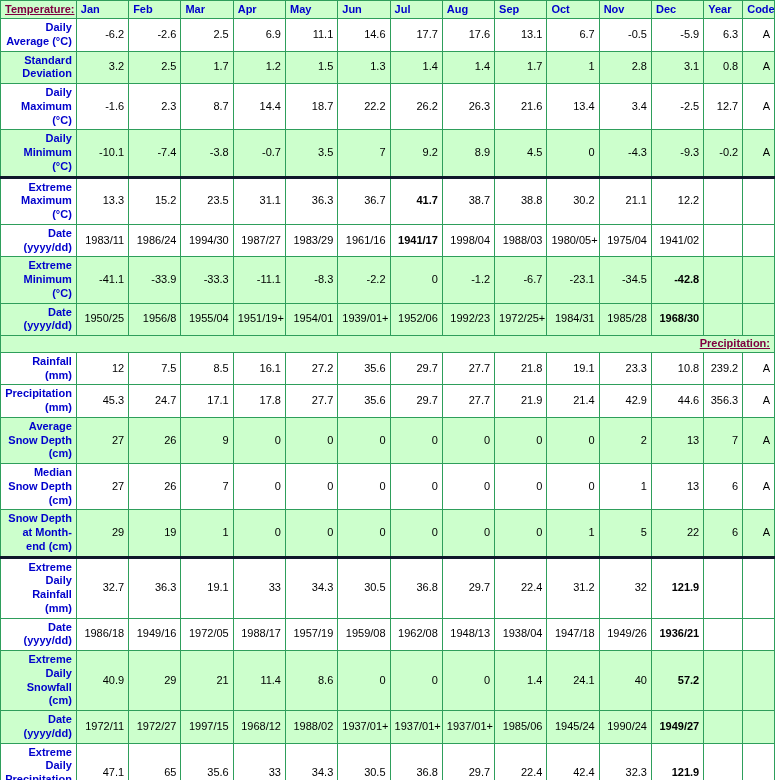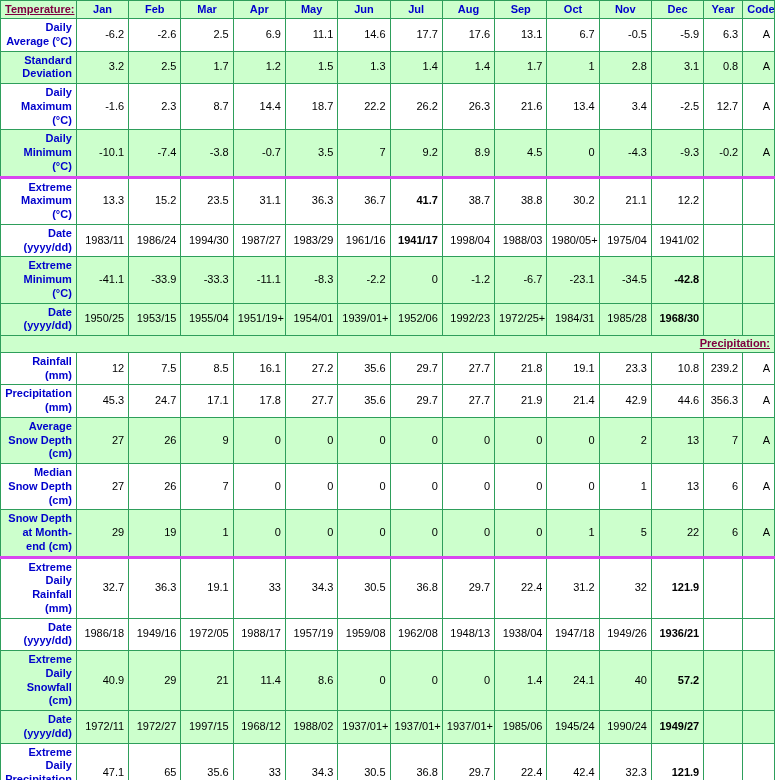--- a/index.html
+++ b/index.html
@@ -31,21 +31,21 @@
   }
   
   col.c-label { width: 74px; }
   col.c-mon   { width: 51px; }
   col.c-year  { width: 38px; }
   col.c-code  { width: 31px; }
 
   
   tr.header-row td {
     background: #ccffcc;
-    text-align: center;
+    text-align: left;
     font-weight: bold;
     color: #0000cc;
     height: 18px;
     padding-top: 1px;
     padding-bottom: 1px;
   }
   tr.header-row td.section-title {
     text-align: left;
     color: #800040;
     text-decoration: underline;
@@ -79,21 +79,21 @@
     padding-right: 5px;
   }
   td.val.bold { font-weight: bold; }
   td.code { text-align: right; padding-right: 5px; }
 
   tr.shade td { background: #ccffcc; }
   tr.plain td { background: #ffffff; }
   tr.plain td.rowlabel { background: #ffffff; }
 
   
-  tr.sep-top td { border-top: 3px solid #d946ef; }
+  tr.sep-top td { border-top: 3px solid #0f172a; }
 </style>
 </head>
 <body>
 
 <table class="climate">
   <colgroup>
     <col class="c-label">
     <col class="c-mon">
       <col class="c-mon">
       <col class="c-mon">
@@ -242,21 +242,21 @@
         <td class="val">-6.7</td>
         <td class="val">-23.1</td>
         <td class="val">-34.5</td>
         <td class="val bold">-42.8</td>
         <td class="val"></td>
         <td class="val code"></td>
       </tr>
       <tr class="shade">
         <td class="rowlabel">Date (yyyy/dd)</td>
         <td class="val">1950/25</td>
-        <td class="val">1953/15</td>
+        <td class="val">1956/8</td>
         <td class="val">1955/04</td>
         <td class="val">1951/19+</td>
         <td class="val">1954/01</td>
         <td class="val">1939/01+</td>
         <td class="val">1952/06</td>
         <td class="val">1992/23</td>
         <td class="val">1972/25+</td>
         <td class="val">1984/31</td>
         <td class="val">1985/28</td>
         <td class="val bold">1968/30</td>

